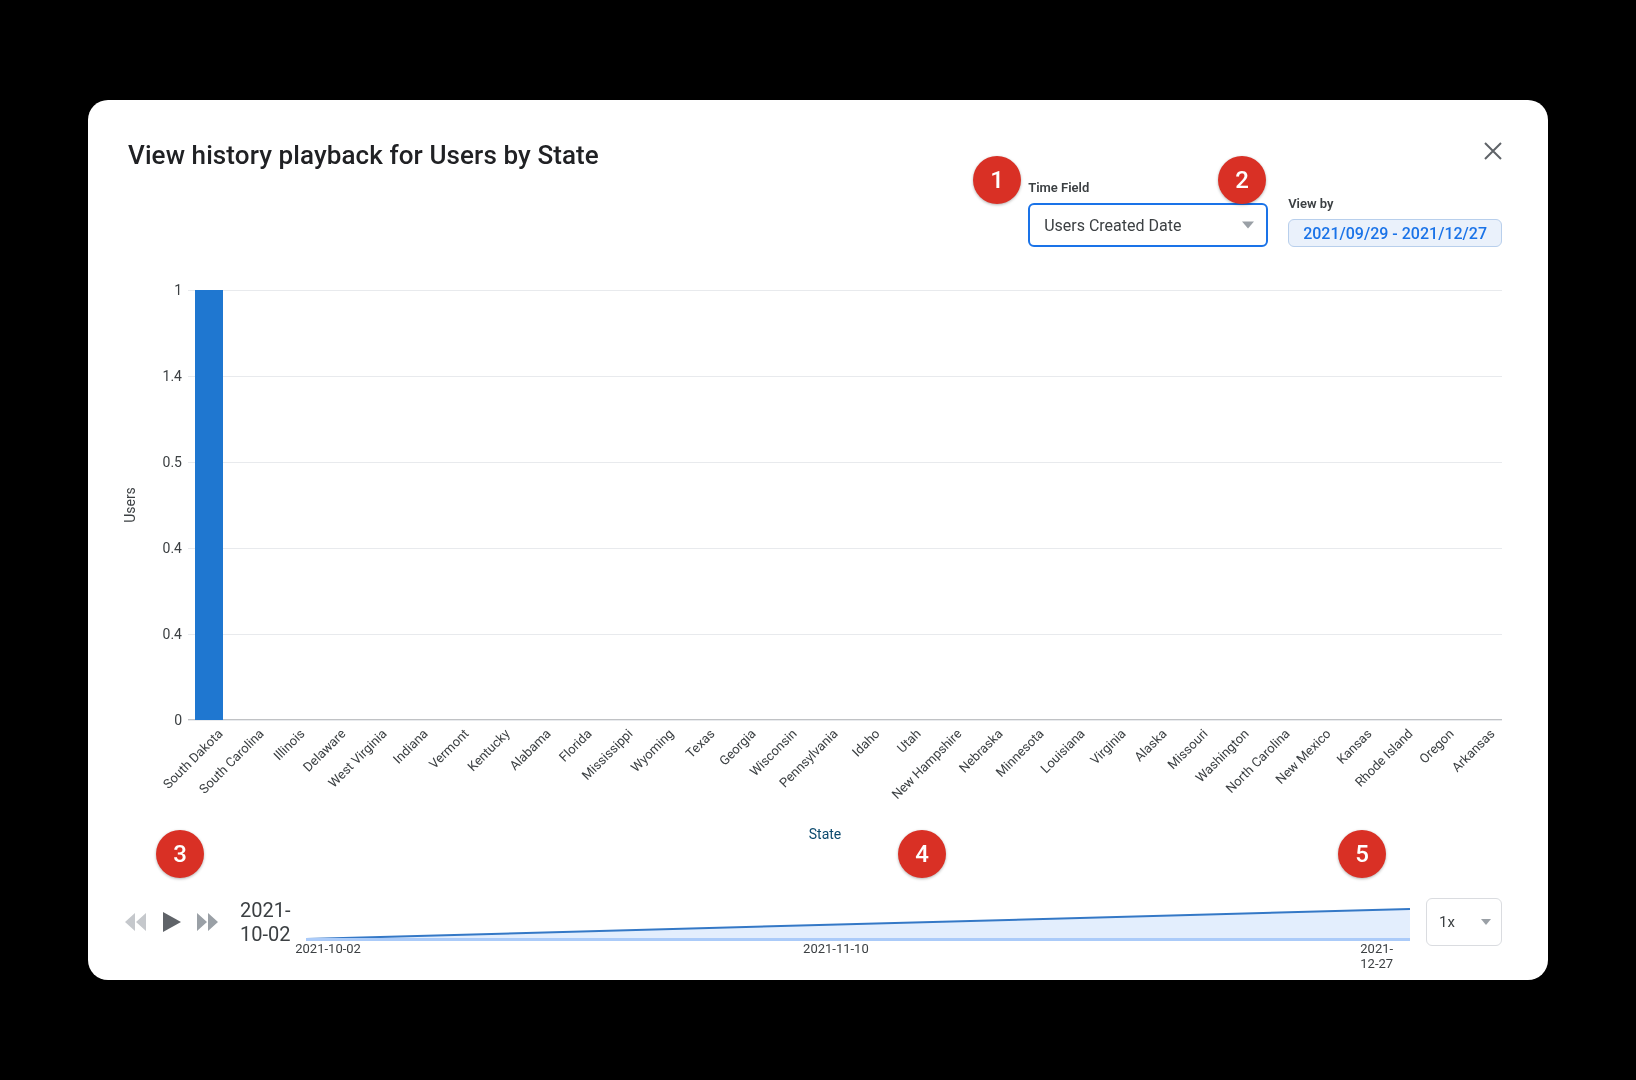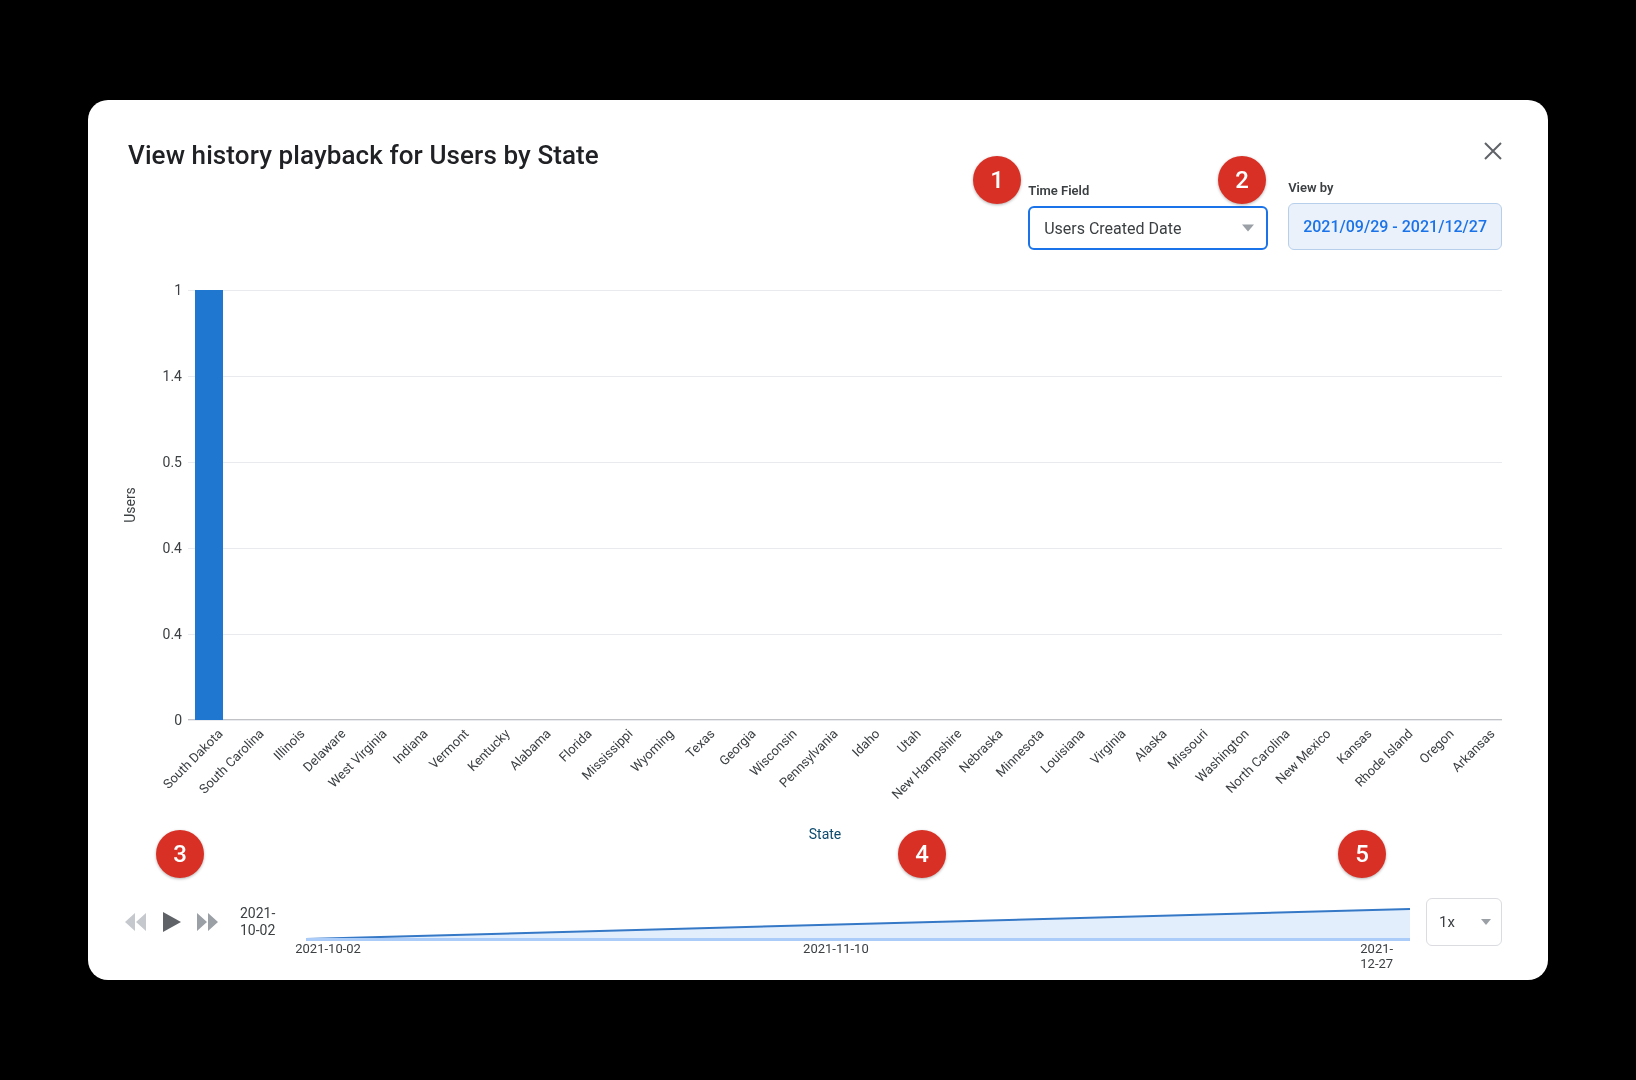--- a/index.html
+++ b/index.html
@@ -78,21 +78,21 @@
     transform: translateY(-50%);
     width: 0; height: 0;
     border-left: 6px solid transparent;
     border-right: 6px solid transparent;
     border-top: 7px solid #9aa0a6;
   }
   .range-box {
     border: 1px solid #b8cfec;
     background: #eaf1fb;
     border-radius: 6px;
-    height: 47px;
+    height: 28px;
     padding: 0 14px;
     font-size: 16px;
     color: var(--blue);
     font-weight: 500;
     display: flex; align-items: center;
   }
 
   
   .chart {
     position: absolute;
@@ -181,21 +181,21 @@
     display: flex; gap: 8px; align-items: center;
     margin-right: 18px;
   }
   .pb-btn {
     width: 28px; height: 28px;
     display: flex; align-items: center; justify-content: center;
     cursor: pointer;
   }
   .pb-btn svg { display:block; }
   .current-date {
-    font-size: 14px;
+    font-size: 20px;
     color: #3c4043;
     line-height: 1.2;
     margin-right: 10px;
     width: 56px;
   }
   .timeline {
     flex: 1;
     position: relative;
     height: 50px;
   }

